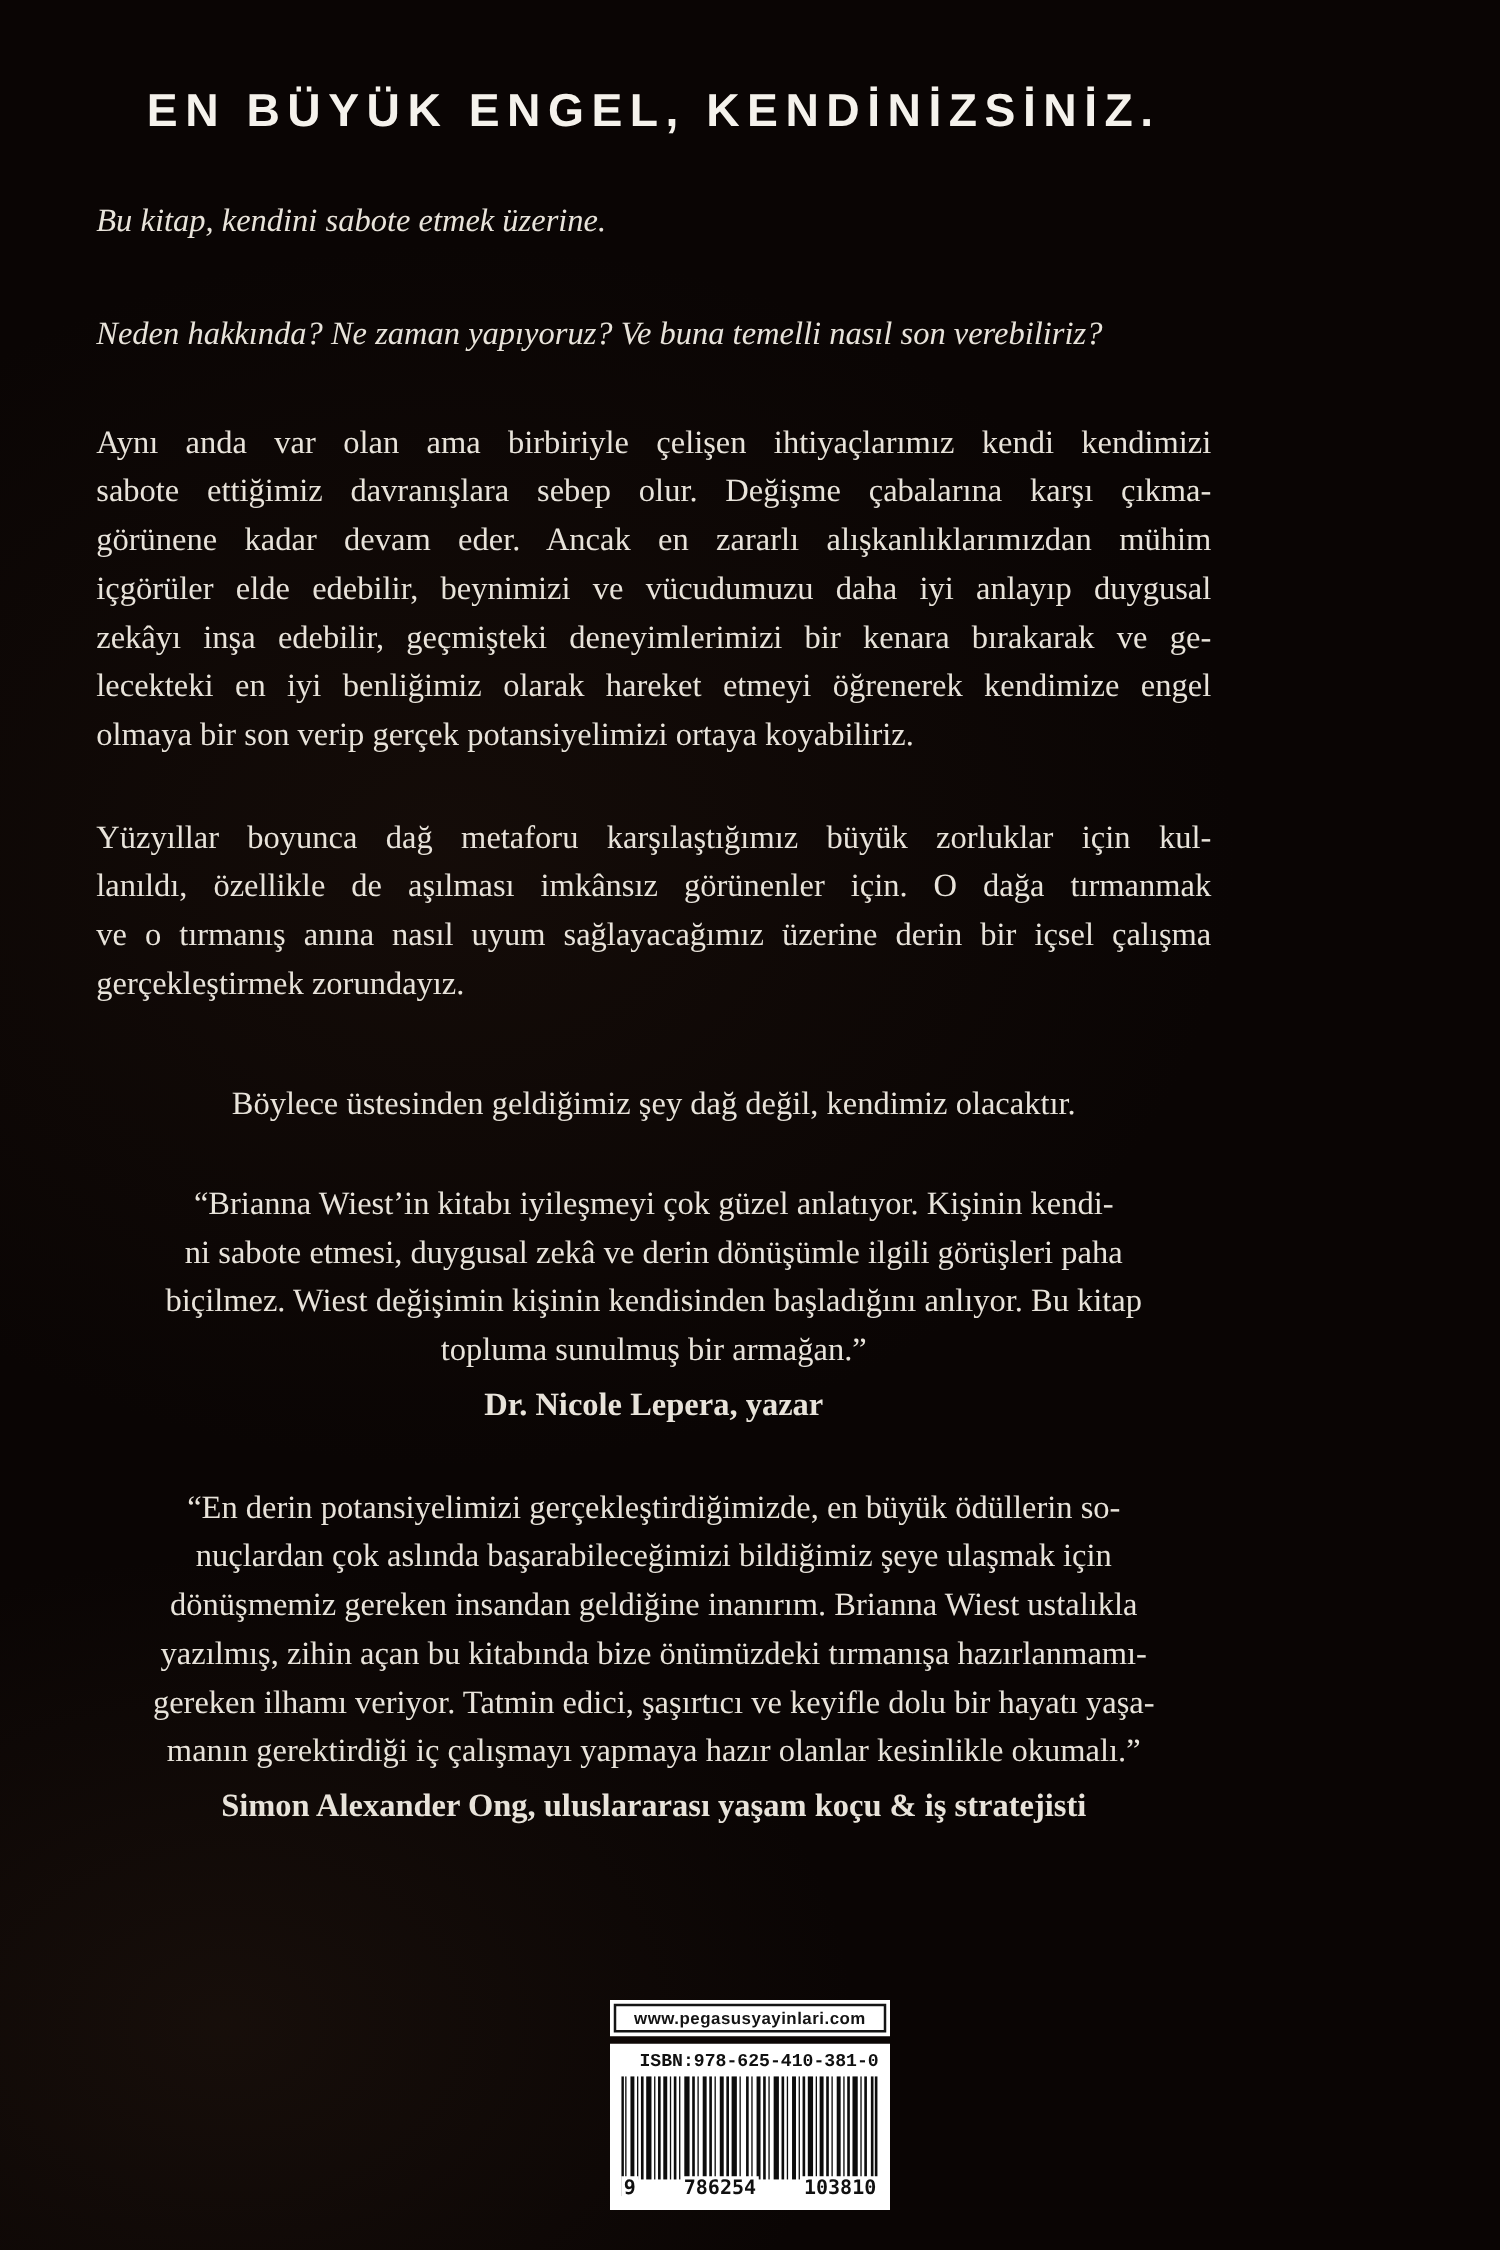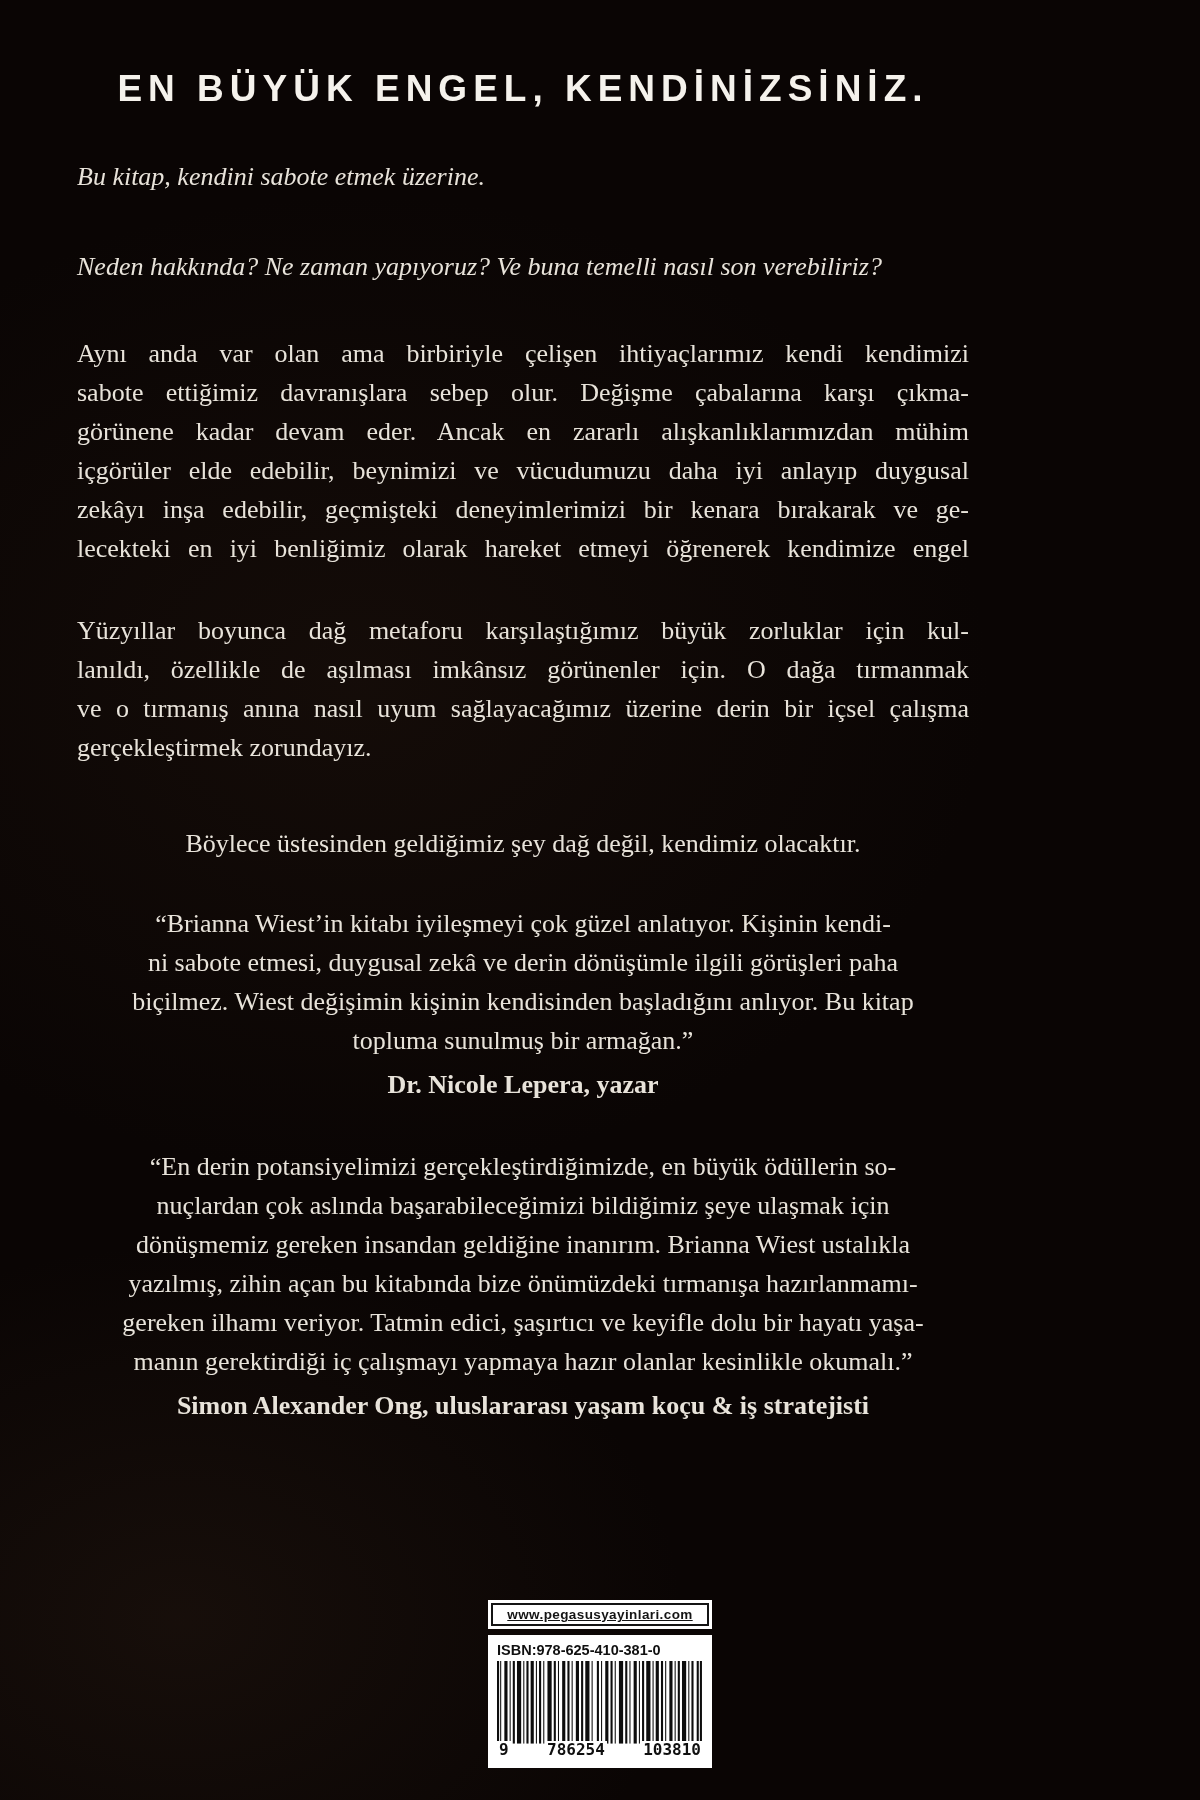--- a/index.html
+++ b/index.html
@@ -58,35 +58,34 @@
     box-shadow: 0 0 0 3px #ffffff;
     margin: 3px;
     height: 19px;
     display: flex; align-items: center; justify-content: center;
     font-family: "Liberation Sans", "DejaVu Sans", sans-serif;
     font-weight: 700;
     font-size: 13.5px;
     letter-spacing: 0.4px;
     color: #141414;
     white-space: nowrap;
-    text-decoration: underline;
   }
   .isbn-box {
     margin-top: 9px;
     background: #ffffff;
     width: 224px;
     box-sizing: border-box;
     padding: 7px 9px 9px 9px;
     color: #101010;
   }
   .isbn-label {
-    font-family: Liberation Sans, sans-serif;
+    font-family: Liberation Mono, monospace;
     font-weight: 700;
     font-size: 14.5px;
-    text-align: left;
+    text-align: right;
     white-space: nowrap;
     letter-spacing: 0px;
   }
   .barcode { display: block; width: 100%; height: 96px; margin-top: 3px; }
   .barcode-digits {
     margin-top: -16px;
     position: relative;
     display: flex; justify-content: space-between; align-items: flex-end;
     font-family: "DejaVu Sans Mono", "Liberation Mono", monospace;
     font-weight: 700;
@@ -110,20 +109,21 @@
     <div class="lline">Neden hakkında? Ne zaman yapıyoruz? Ve buna temelli nasıl son verebiliriz?</div>
   </div>
 
   <div class="para p3">
     <div class="jline">Aynı anda var olan ama birbiriyle çelişen ihtiyaçlarımız kendi kendimizi</div>
     <div class="jline">sabote ettiğimiz davranışlara sebep olur. Değişme çabalarına karşı çıkma-</div>
     <div class="jline">görünene kadar devam eder. Ancak en zararlı alışkanlıklarımızdan mühim</div>
     <div class="jline">içgörüler elde edebilir, beynimizi ve vücudumuzu daha iyi anlayıp duygusal</div>
     <div class="jline">zekâyı inşa edebilir, geçmişteki deneyimlerimizi bir kenara bırakarak ve ge-</div>
     <div class="jline">lecekteki en iyi benliğimiz olarak hareket etmeyi öğrenerek kendimize engel</div>
+    <div class="jlast">olmaya bir son verip gerçek potansiyelimizi ortaya koyabiliriz.</div>
   </div>
 
   <div class="para p4">
     <div class="jline">Yüzyıllar boyunca dağ metaforu karşılaştığımız büyük zorluklar için kul-</div>
     <div class="jline">lanıldı, özellikle de aşılması imkânsız görünenler için. O dağa tırmanmak</div>
     <div class="jline">ve o tırmanış anına nasıl uyum sağlayacağımız üzerine derin bir içsel çalışma</div>
     <div class="jlast">gerçekleştirmek zorundayız.</div>
   </div>
 
   <div class="para p5">

